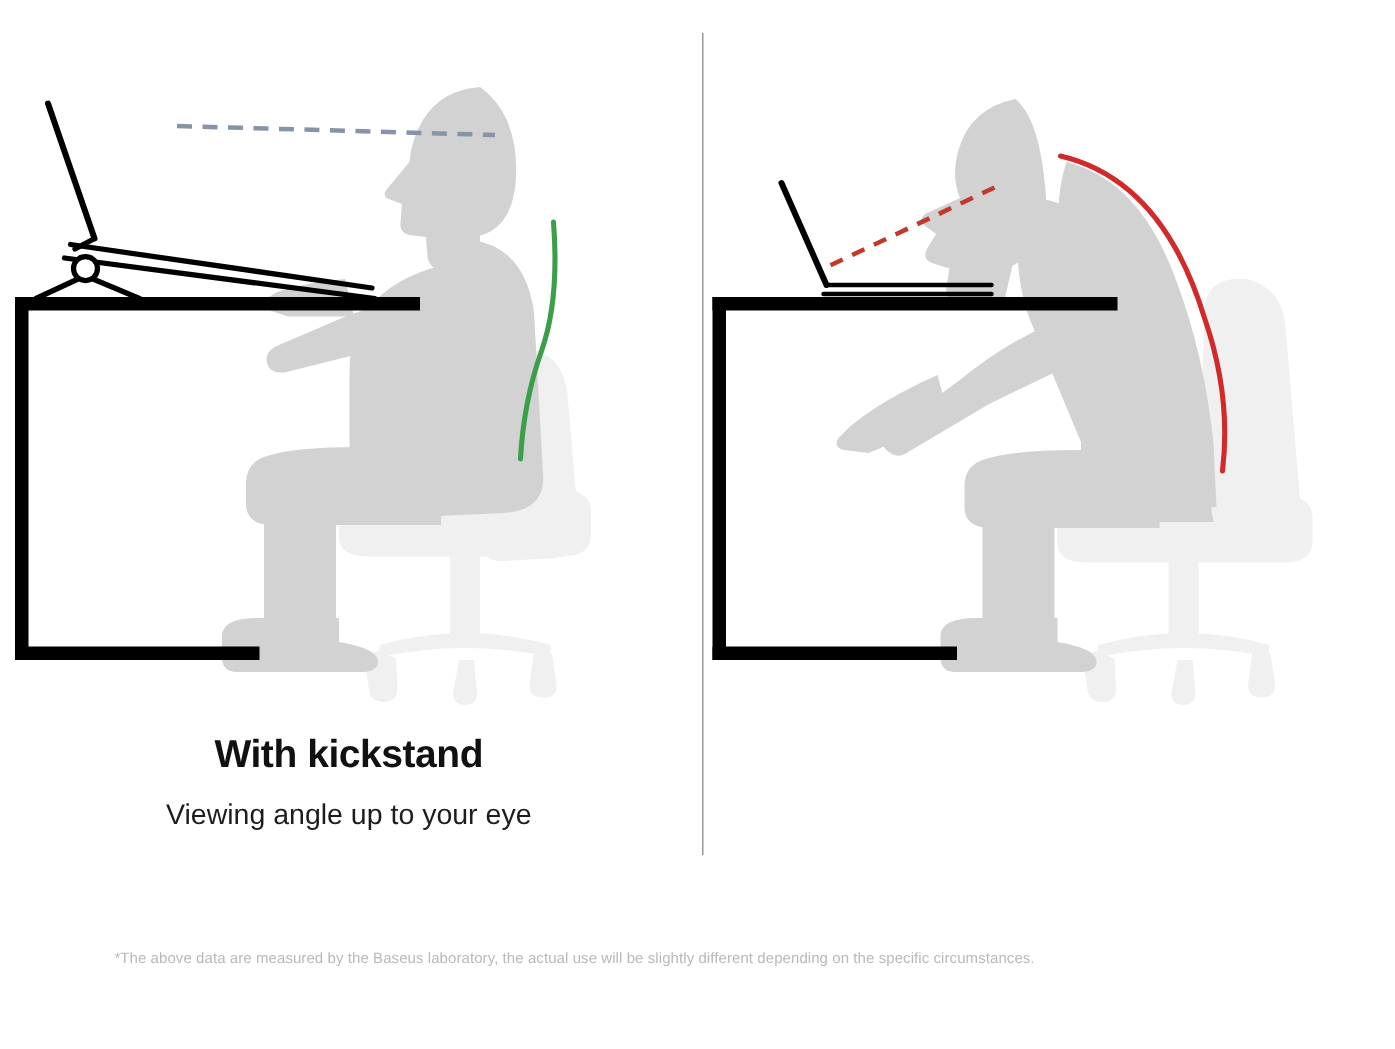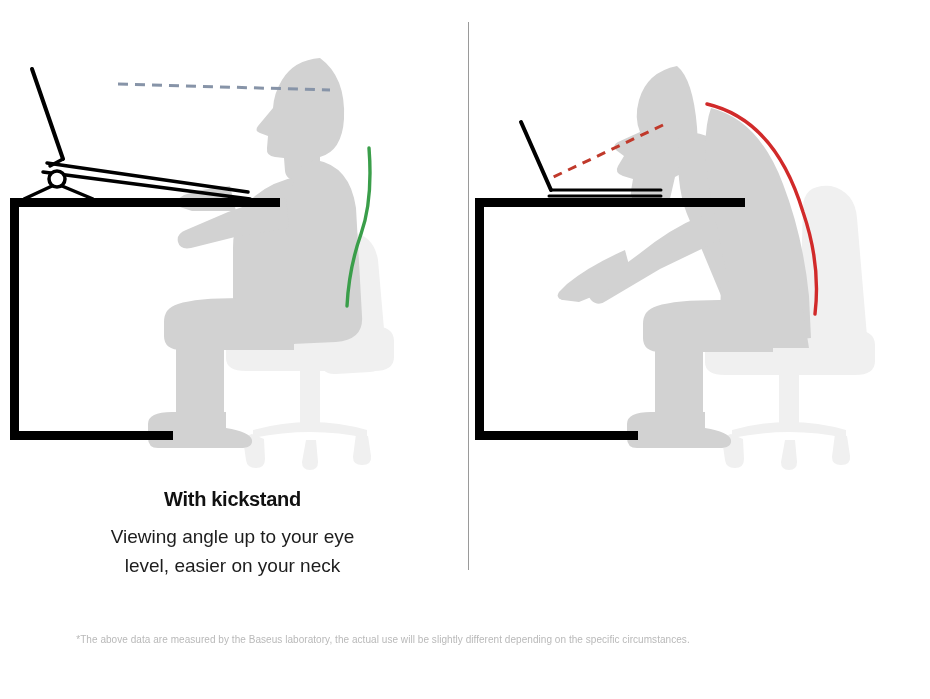--- a/index.html
+++ b/index.html
@@ -53,21 +53,21 @@
     height: 120px;
     display: flex;
   }
   .caption-col {
     width: 465px;
     text-align: center;
     padding: 0 38px;
     box-sizing: border-box;
   }
   .caption-title {
-    font-size: 20px;
+    font-size: 26px;
     font-weight: 700;
     letter-spacing: -0.3px;
     line-height: 1.12;
     margin: 0 0 13px 0;
   }
   .caption-title.good { color: #111111; }
   .caption-title.bad  { color: #6d6d6d; font-weight: 400; }
   .caption-sub {
     font-size: 19px;
     line-height: 1.48;
@@ -236,21 +236,20 @@
   </div>
 
   <div class="divider"></div>
 
   <div class="captions">
 
     <div class="caption-col">
       <div class="caption-title good">With kickstand</div>
       <div class="caption-sub good">
         <span>Viewing angle up to your eye</span>
-        <span>level, easier on your neck</span>
       </div>
     </div>
 
     <div class="caption-col">
     </div>
   </div>
 
   <div class="footnote">*The above data are measured by the Baseus laboratory, the actual use will be slightly different depending on the specific circumstances.</div>
 
 </div>

